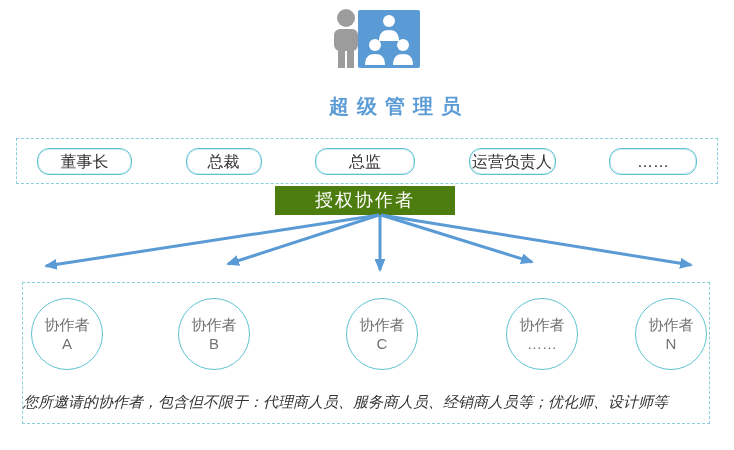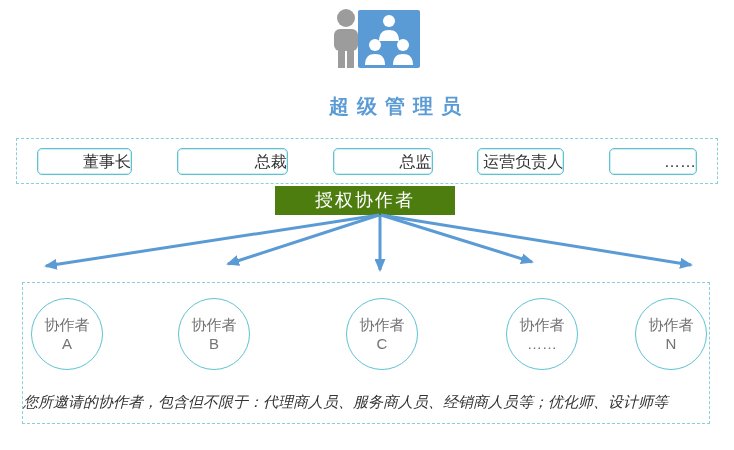--- a/index.html
+++ b/index.html
@@ -14,26 +14,26 @@
     font-size:20px;font-weight:bold;color:#5b9bd5;letter-spacing:8px;
   }
   .roles-box{
     position:absolute;left:16px;top:138px;width:702px;height:46px;
     box-sizing:border-box;border:1px dashed #8ad0da;
     display:flex;align-items:center;justify-content:space-between;
     padding:0 20px;background:transparent;
   }
   .role-pill{
     height:27px;line-height:25px;box-sizing:border-box;
-    border:1px solid #5ec3d1;border-radius:5px;background:#ffffff;
-    text-align:right;font-size:16px;color:#333333;white-space:nowrap;
+    border:1px solid #5ec3d1;border-radius:12px;background:#ffffff;
+    text-align:center;font-size:16px;color:#333333;white-space:nowrap;
     box-shadow:inset 0 0 0 1px rgba(170,224,232,.55);
   }
   .role-pill:nth-child(1){width:95px;}
-  .role-pill:nth-child(2){width:111px;}
+  .role-pill:nth-child(2){width:76px;}
   .role-pill:nth-child(3){width:100px;}
   .role-pill:nth-child(4){width:87px;}
   .role-pill:nth-child(5){width:88px;}
   .role-pill:nth-child(6){width:90px;}
   .authorize-box{
     position:absolute;left:275px;top:186px;width:180px;height:29px;
     background:#4d7c0f;color:#ffffff;font-size:18px;font-weight:normal;
     text-align:center;line-height:29px;letter-spacing:2px;
   }
   .arrows{position:absolute;left:0;top:0;width:734px;height:450px;pointer-events:none;}

